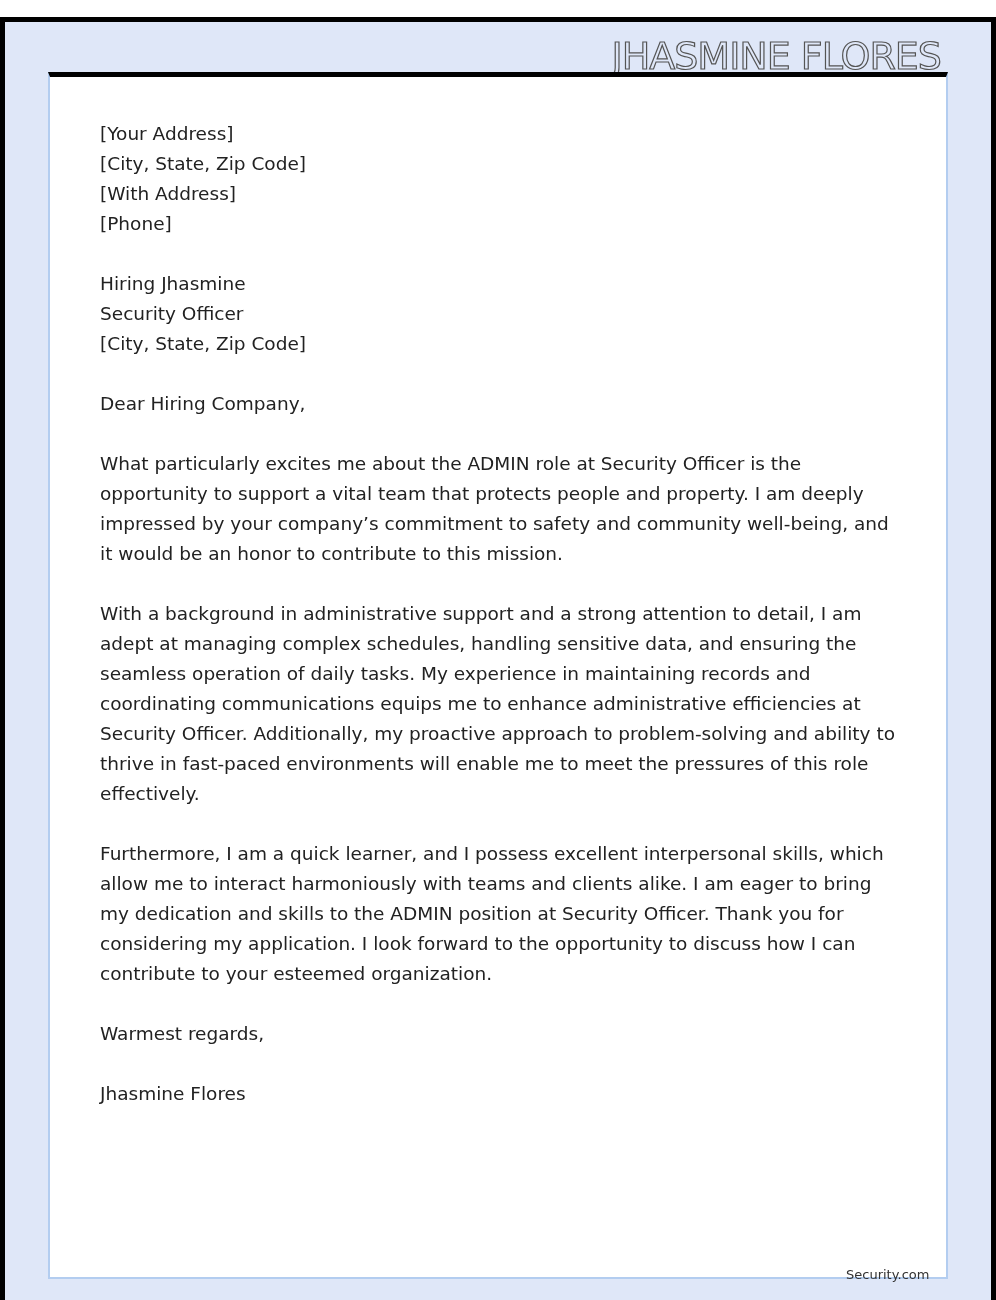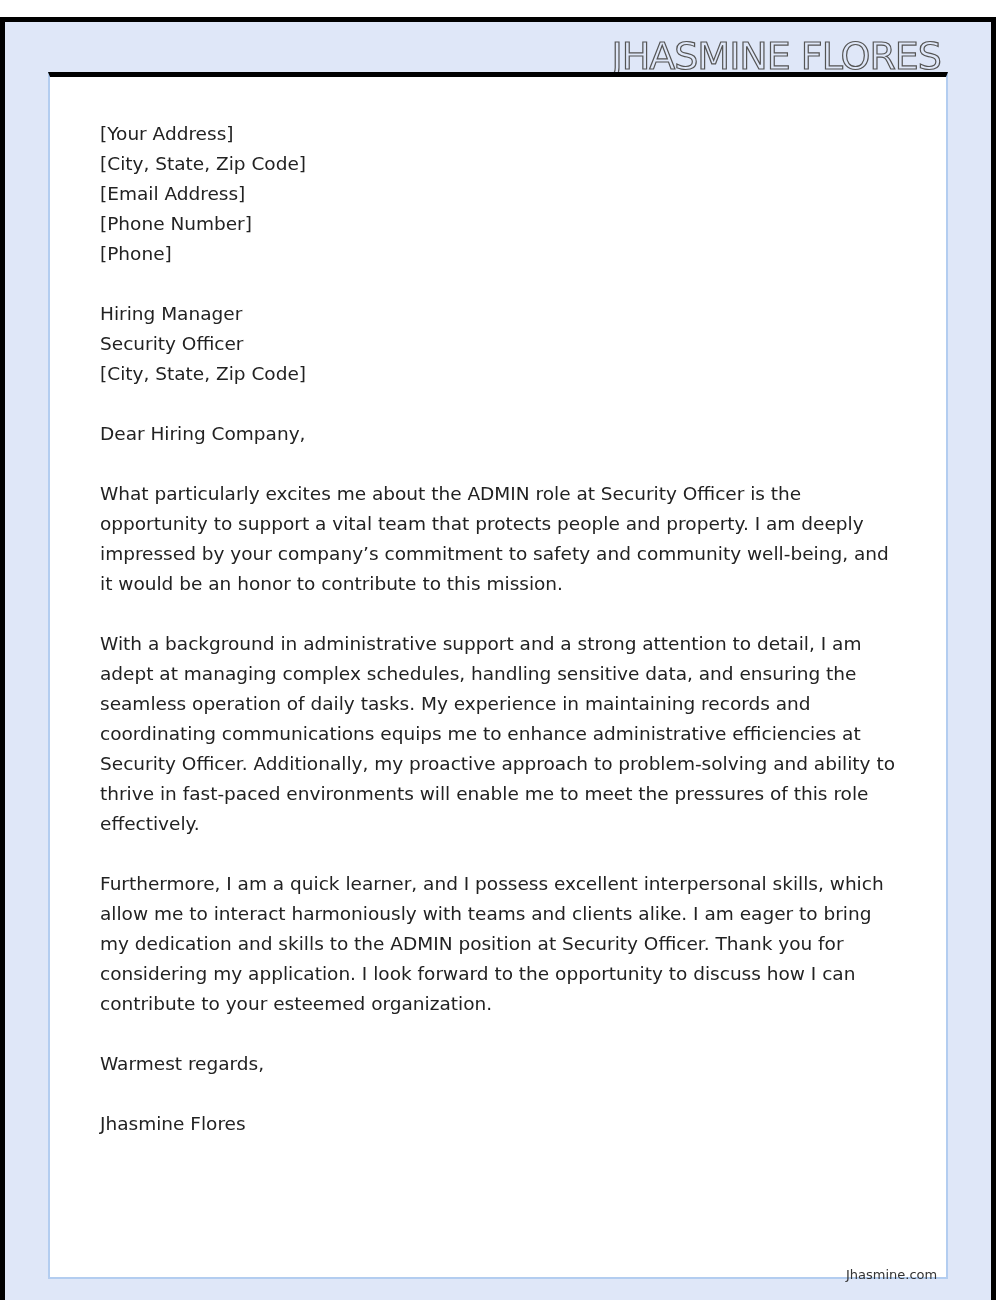--- a/index.html
+++ b/index.html
@@ -72,34 +72,33 @@
 
 <div class="frame">
   <div class="name-title">JHASMINE FLORES</div>
 
   <div class="page"></div>
 
   <div class="content">
     <p>
       <span class="line">[Your Address]</span>
       <span class="line">[City, State, Zip Code]</span>
-      <span class="line">[Email Address]</span>
-      <span class="line">[Phone Number]</span>
+      <span class="line">[With Address]</span>
       <span class="line">[Phone]</span>
     </p>
     <p>
-      <span class="line">Hiring Manager</span>
+      <span class="line">Hiring Jhasmine</span>
       <span class="line">Security Officer</span>
       <span class="line">[City, State, Zip Code]</span>
     </p>
     <p>Dear Hiring Company,</p>
     <p>What particularly excites me about the ADMIN role at Security Officer is the opportunity to support a vital team that protects people and property. I am deeply impressed by your company’s commitment to safety and community well-being, and it would be an honor to contribute to this mission.</p>
     <p>With a background in administrative support and a strong attention to detail, I am adept at managing complex schedules, handling sensitive data, and ensuring the seamless operation of daily tasks. My experience in maintaining records and coordinating communications equips me to enhance administrative efficiencies at Security Officer. Additionally, my proactive approach to problem-solving and ability to thrive in fast-paced environments will enable me to meet the pressures of this role effectively.</p>
     <p>Furthermore, I am a quick learner, and I possess excellent interpersonal skills, which allow me to interact harmoniously with teams and clients alike. I am eager to bring my dedication and skills to the ADMIN position at Security Officer. Thank you for considering my application. I look forward to the opportunity to discuss how I can contribute to your esteemed organization.</p>
     <p>Warmest regards,</p>
     <p>
       <span class="line">Jhasmine Flores</span>
 
     </p>
   </div>
 
-  <div class="footer-brand">Jhasmine.com</div>
+  <div class="footer-brand">Security.com</div>
 </div>
 
 </body></html>

